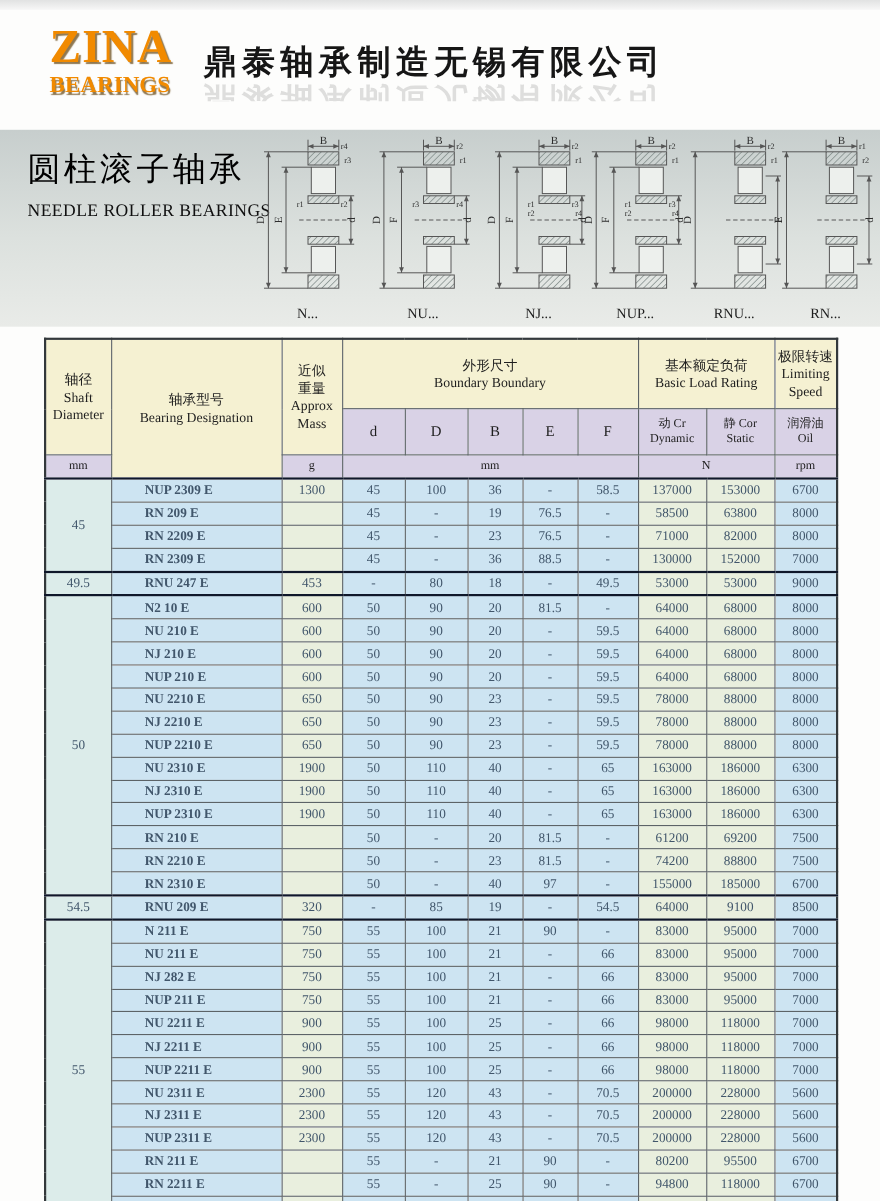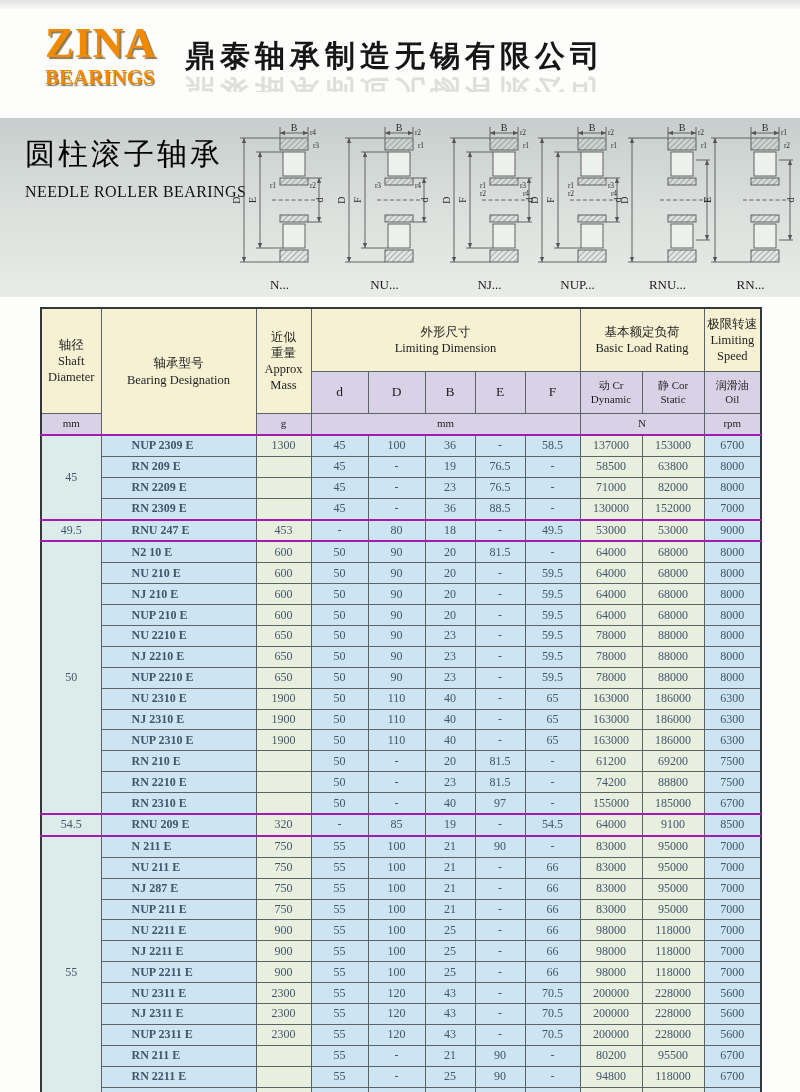--- a/index.html
+++ b/index.html
@@ -37,21 +37,21 @@
   .h1 th{height:62px;}
   .h2 th{height:41px;}
   .h2 th.dimletter{font-size:13.5px;}
   .h3 th{height:20px;font-size:11px;}
   .btable tbody td{height:19.9px;font-size:12px;color:var(--numslate);}
   td.c-shaft{background:var(--teal);}
   td.c-desig{background:var(--blue);text-align:left;padding-left:30px;
         font-weight:bold;color:var(--navy);}
   td.c-dim,td.c-rpm{background:var(--blue);}
   td.c-mass,td.c-load{background:var(--green);}
-  tr.gstart td{border-top:2px solid #a21caf;}
+  tr.gstart td{border-top:2px solid #0f172a;}
 </style>
 </head>
 <body>
 
 <div class="page">
   <div class="topstrip"></div>
 
   <div class="logo">
     <div class="l1">ZINA</div>
     <div class="l2">BEARINGS</div>
@@ -322,21 +322,21 @@
           <div>Bearing Designation</div>
         </th>
         <th class="hy" rowspan="2">
           <div>近似</div>
           <div>重量</div>
           <div>Approx</div>
           <div>Mass</div>
         </th>
         <th class="hy" colspan="5">
           <div>外形尺寸</div>
-          <div>Limiting Dimension</div>
+          <div>Boundary Boundary</div>
         </th>
         <th class="hy" colspan="2">
           <div>基本额定负荷</div>
           <div>Basic Load Rating</div>
         </th>
         <th class="hy">
           <div>极限转速</div>
           <div>Limiting</div>
           <div>Speed</div>
         </th>
@@ -620,21 +620,21 @@
           <td class="c-dim">55</td>
           <td class="c-dim">100</td>
           <td class="c-dim">21</td>
           <td class="c-dim">-</td>
           <td class="c-dim">66</td>
           <td class="c-load">83000</td>
           <td class="c-load">95000</td>
           <td class="c-rpm">7000</td>
         </tr>
         <tr>
-          <td class="c-desig">NJ 287 E</td>
+          <td class="c-desig">NJ 282 E</td>
           <td class="c-mass">750</td>
           <td class="c-dim">55</td>
           <td class="c-dim">100</td>
           <td class="c-dim">21</td>
           <td class="c-dim">-</td>
           <td class="c-dim">66</td>
           <td class="c-load">83000</td>
           <td class="c-load">95000</td>
           <td class="c-rpm">7000</td>
         </tr>

